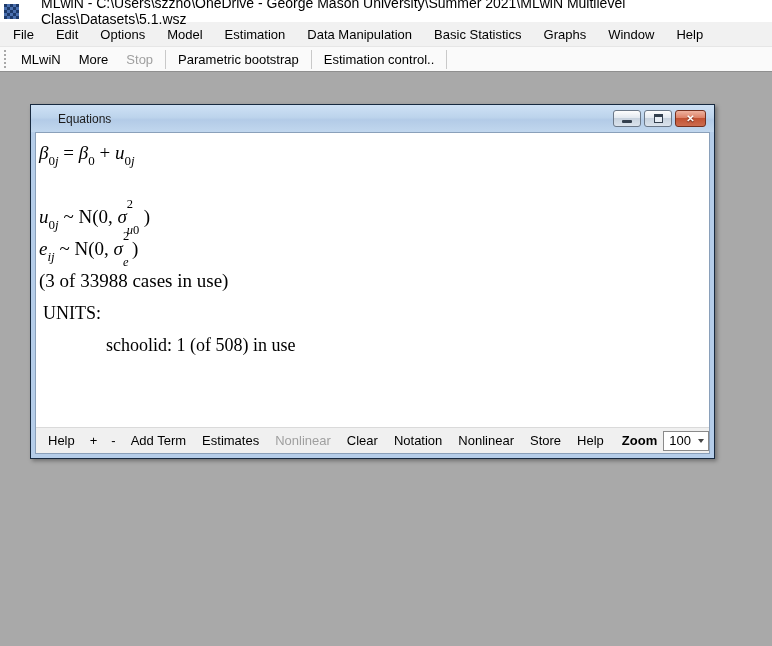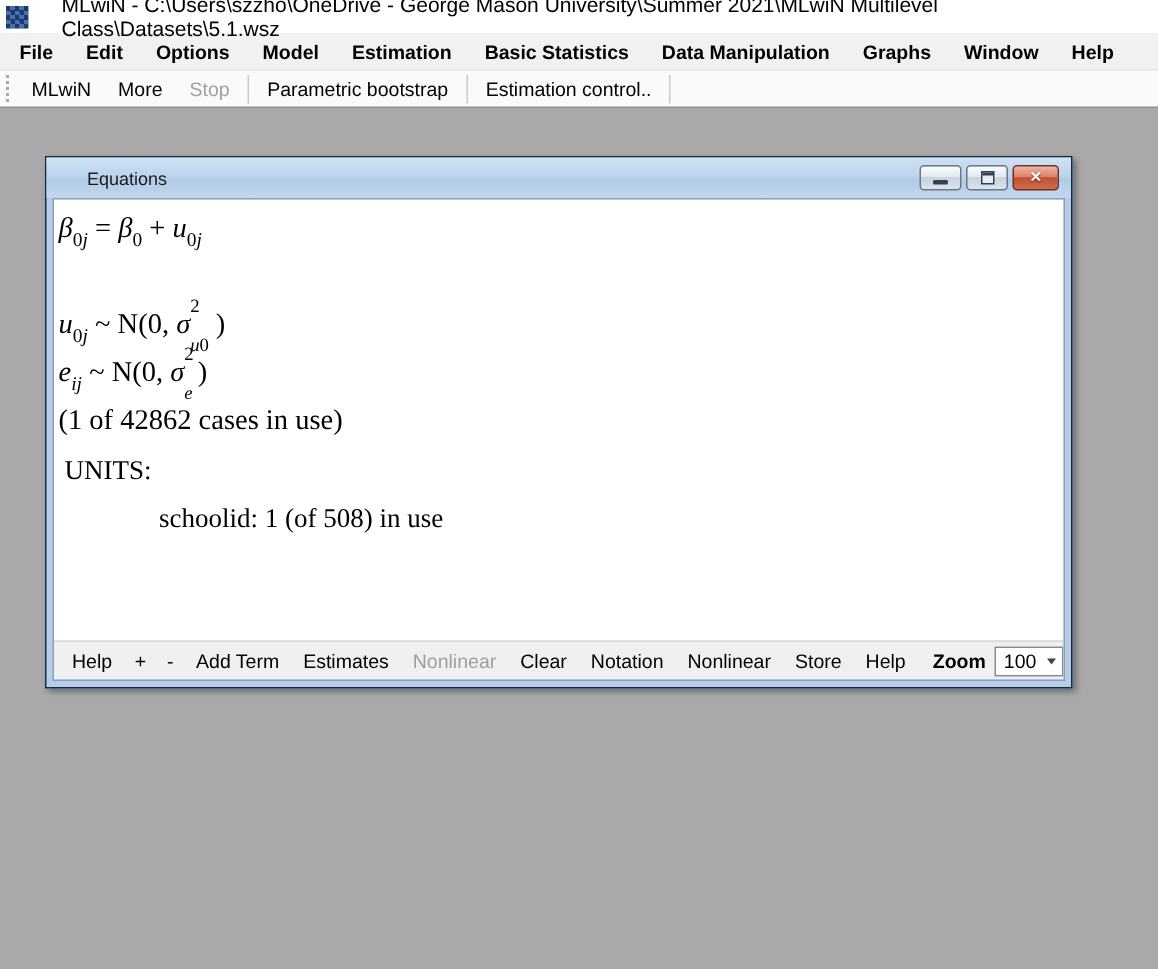--- a/index.html
+++ b/index.html
@@ -17,21 +17,21 @@
     padding-left:4px; gap:22px; font-size:14px;
   }
   .app-icon {
     width:15px; height:15px; flex:0 0 auto;
     background:
       repeating-conic-gradient(#4a6fae 0% 25%, #1d3a6b 0% 50%);
     background-size:6px 6px;
   }
   .menubar {
     height:25px; background:#f1f1f1; display:flex; align-items:stretch;
-    font-size:13px; padding-left:2px; border-bottom:1px solid #e6e6e6;font-weight:bold;
+    font-size:13px; padding-left:2px; border-bottom:1px solid #e6e6e6;
   }
   .menu-item { display:flex; align-items:center; padding:0 11px; cursor:default; }
 
   .toolbar {
     height:25px; background:#fafafa; display:flex; align-items:center;
     font-size:13px; border-bottom:1px solid #8f8f8f;
   }
   .grip { height:18px; border-left:2px dotted #a8a8a8; margin:0 6px 0 4px; }
   .tb-item { padding:0 9px; white-space:nowrap; }
   .tb-sep { width:1px; height:19px; background:#c9c9c9; margin:0 3px; }
@@ -129,24 +129,24 @@
   <div class="menu-item">
       <span>Options</span>
     </div>
   <div class="menu-item">
       <span>Model</span>
     </div>
   <div class="menu-item">
       <span>Estimation</span>
     </div>
   <div class="menu-item">
+      <span>Data Manipulation</span>
+    </div>
+  <div class="menu-item">
       <span>Basic Statistics</span>
-    </div>
-  <div class="menu-item">
-      <span>Data Manipulation</span>
     </div>
   <div class="menu-item">
       <span>Graphs</span>
     </div>
   <div class="menu-item">
       <span>Window</span>
     </div>
   <div class="menu-item">
       <span>Help</span>
     </div>
@@ -185,21 +185,21 @@
 
 
       <div class="eq-line"><span class="it">β</span><span class="sub"><span>0</span><span class="it">j</span></span><span> = </span><span class="it">β</span><span class="sub">0</span><span> + </span><span class="it">u</span><span class="sub"><span>0</span><span class="it">j</span></span></div>
 
       <div class="eq-line"></div>
 
       <div class="eq-line"><span class="it">u</span><span class="sub"><span>0</span><span class="it">j</span></span><span> ~ N(0, </span><span class="sigma-group"><span class="it">σ</span><span class="sup">2</span><span class="subr"><span class="it">u</span><span>0</span></span></span><span class="sp17"></span><span>)</span></div>
 
       <div class="eq-line"><span class="it">e</span><span class="sub it">ij</span><span> ~ N(0, </span><span class="sigma-group"><span class="it">σ</span><span class="sup">2</span><span class="subr"><span class="it">e</span></span></span><span class="sp9"></span><span>)</span></div>
 
-      <div class="eq-line">(1 of 42862 cases in use)</div>
+      <div class="eq-line">(3 of 33988 cases in use)</div>
 
       <div class="eq-line units-line">UNITS:</div>
 
       <div class="eq-line units-detail-line">schoolid: 1 (of 508) in use</div>
 
     </div>
 
     <div class="eq-bottombar">
       <div class="eqb">Help</div>
       <div class="eqb narrow">+</div>

